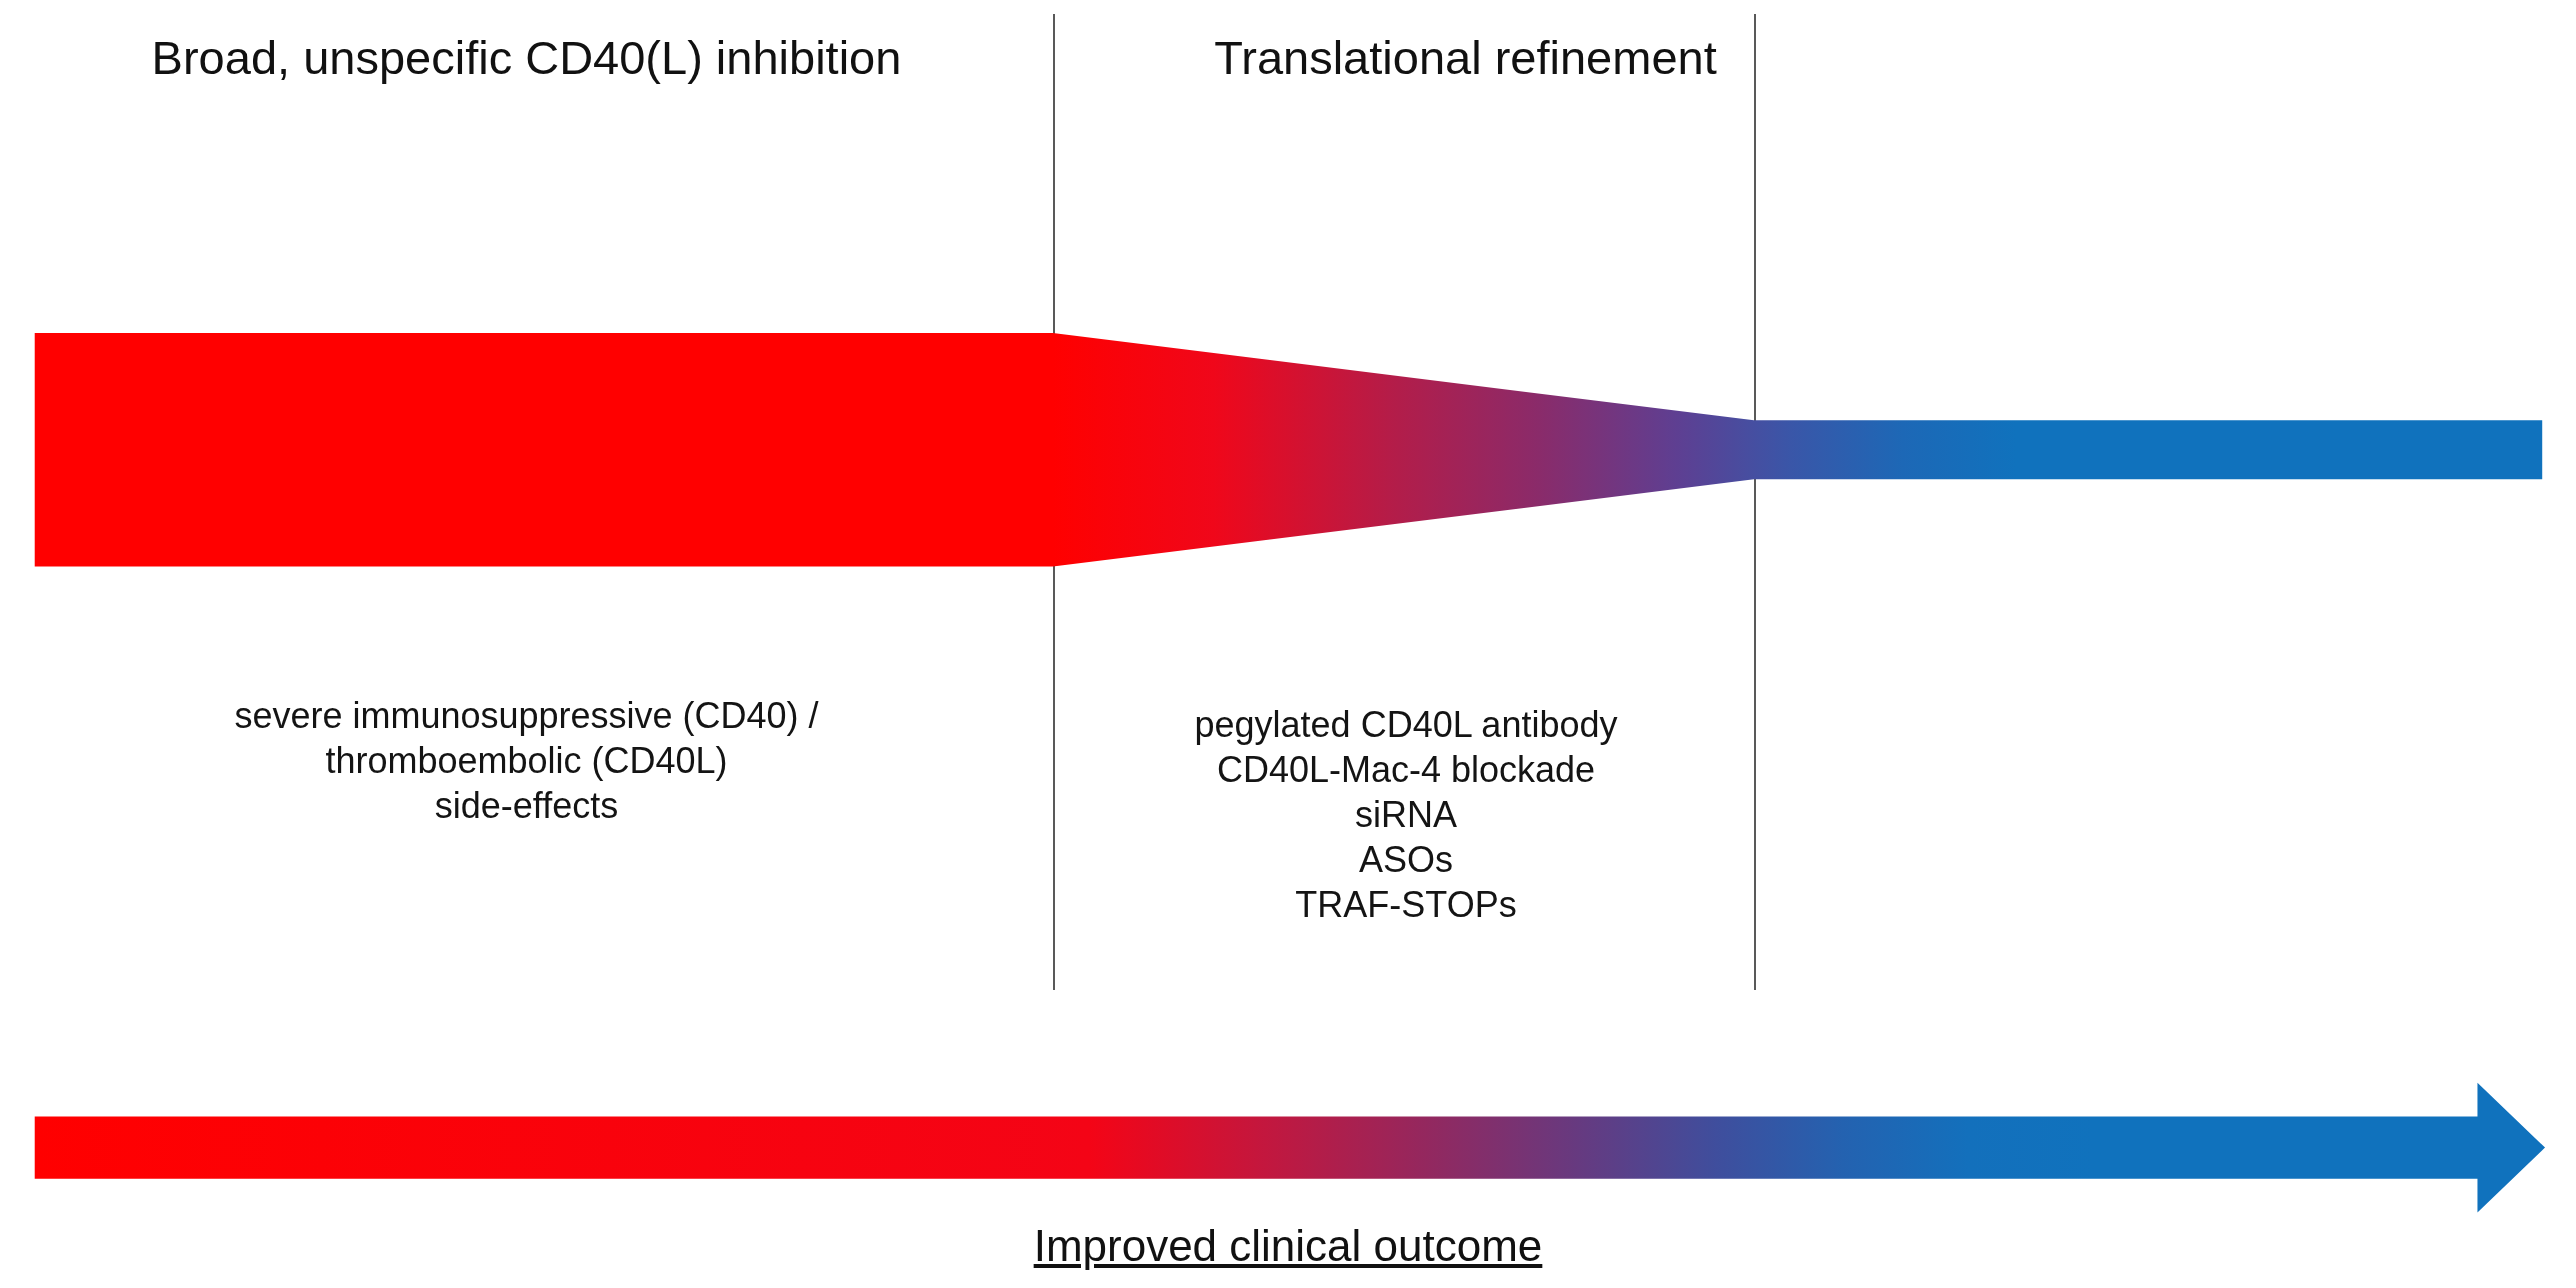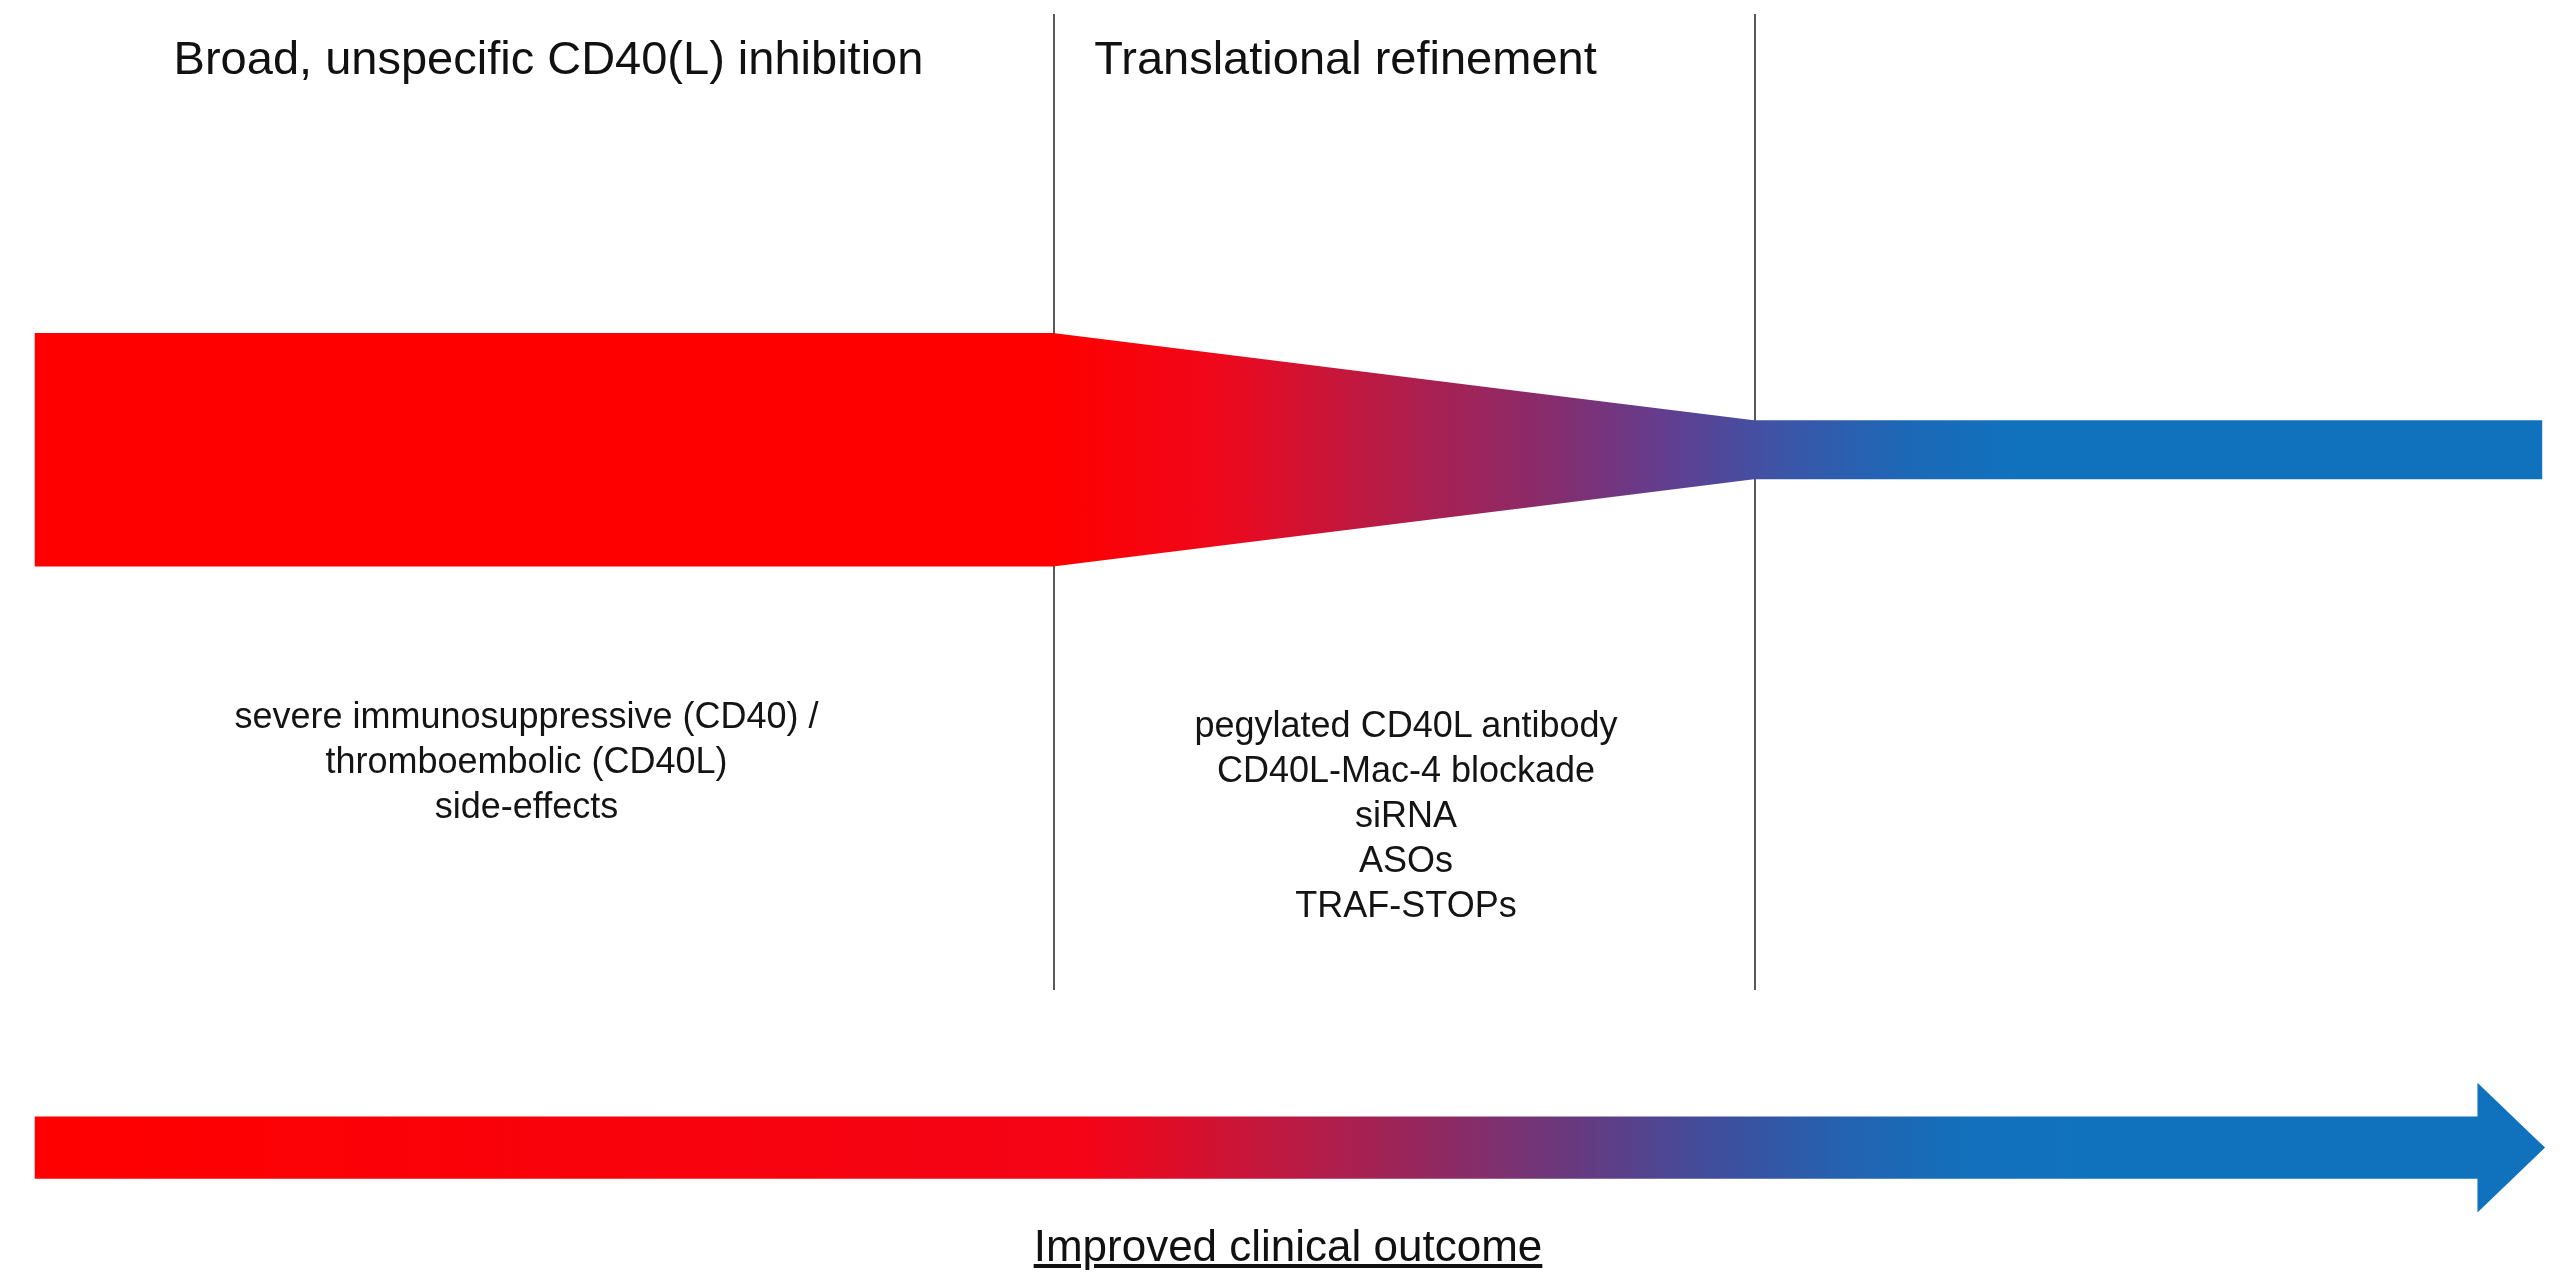--- a/index.html
+++ b/index.html
@@ -35,22 +35,22 @@
   .phase-header {
     position: absolute;
     top: 30px;
     font-size: 47px;
     line-height: 56px;
     font-weight: 400;
     text-align: center;
     color: #111111;
     white-space: nowrap;
   }
-  #header-1 { left: 0px;    width: 1053px; margin-left: 22px; }
-  #header-2 { left: 995px; width: 701px;  }
+  #header-1 { left: 0px;    width: 1053px; }
+  #header-2 { left: 1115px; width: 701px;  }
   #header-3 { left: 1754px; width: 822px;  }
 
   
   #funnel {
     position: absolute;
     left: 0;
     top: 0;
     width: 2576px;
     height: 1288px;
     pointer-events: none;

